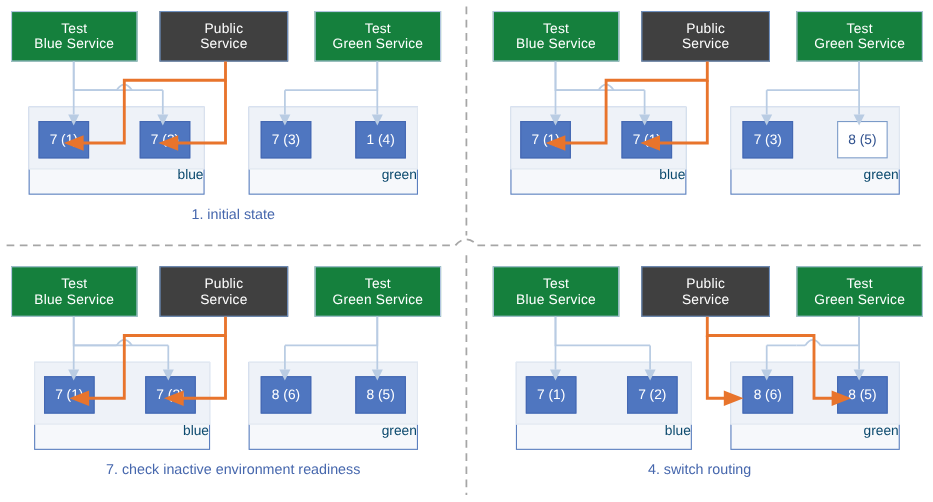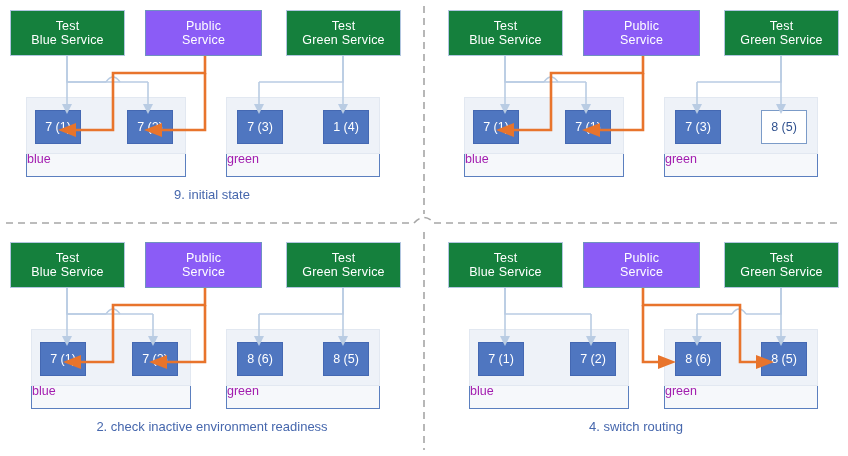--- a/index.html
+++ b/index.html
@@ -9,29 +9,29 @@
   .panel{position:absolute;width:424px;height:228px;}
   .p1{left:0;top:0;} .p2{left:424px;top:0;}
   .p3{left:0;top:228px;} .p4{left:424px;top:228px;}
 
   
   .svc{position:absolute;box-sizing:border-box;
        display:flex;align-items:center;justify-content:center;
        text-align:center;line-height:1.12;color:#ffffff;
        font-size:12.5px;letter-spacing:.2px;}
   .svc-test{background:#15803d;border:1px solid #b2c6e0;}
-  .svc-pub{background:#8b5cf6;border:1px solid #6f91c1;}
+  .svc-pub{background:#404040;border:1px solid #6f91c1;}
 
   
   .env{position:absolute;box-sizing:border-box;
        background:#f6f8fb;border:1px solid #5b7fbf;}
   .env-inner{position:absolute;box-sizing:border-box;
        background:#eef2f8;border:1px solid #e2e8f1;}
-  .env-label{position:absolute;width:100%;text-align:left;
-       color:#a21caf;font-size:12.5px;}
+  .env-label{position:absolute;width:100%;text-align:right;
+       color:#0c4a6e;font-size:12.5px;}
 
   
   .inst{position:absolute;box-sizing:border-box;
         display:flex;align-items:center;justify-content:center;
         font-size:12.5px;width:46px;height:34px;}
   .inst-filled{background:#4f76c0;border:1px solid #4468b2;color:#ffffff;}
   .inst-empty{background:#ffffff;border:1px solid #7b9bc8;color:#31528f;}
 
   .cap{position:absolute;width:100%;text-align:center;
        color:#4667ad;font-size:13px;}
@@ -108,21 +108,21 @@
       <polygon class="lbf" points="254,104 264,104 259,114"></polygon>
       <path class="lb" d="M343,56 L343,104"></path>
       <polygon class="lbf" points="338,104 348,104 343,114"></polygon>
 
       <path class="og" d="M205,56 L205,73 L113,73 L113,130 L72,130"></path>
       <polygon class="ogf" points="76,123 58,130 76,137"></polygon>
       <path class="og" d="M205,73 L205,130 L158,130"></path>
       <polygon class="ogf" points="162,123 144,130 162,137"></polygon>
     </svg>
 
-    <div class="cap" style="left:0;top:187px;">9. initial state</div>
+    <div class="cap" style="left:0;top:187px;">1. initial state</div>
   </div>
 
   <div class="panel p2">
     <div class="svc svc-test" style="left:24px;top:10px;width:115px;height:46px;">
       <span>
         <span>Test</span><br>
         <span>Blue Service</span>
       </span>
     </div>
     <div class="svc svc-pub" style="left:159px;top:10px;width:117px;height:46px;">
@@ -235,21 +235,21 @@
       <path class="lb" d="M259,86 L259,108"></path>
       <polygon class="lbf" points="254,108 264,108 259,118"></polygon>
       <path class="lb" d="M343,60 L343,108"></path>
       <polygon class="lbf" points="338,108 348,108 343,118"></polygon>
       <path class="og" d="M205,60 L205,77 L113,77 L113,134 L77,134"></path>
       <polygon class="ogf" points="81,127 63,134 81,141"></polygon>
       <path class="og" d="M205,77 L205,134 L163,134"></path>
       <polygon class="ogf" points="167,127 149,134 167,141"></polygon>
     </svg>
 
-    <div class="cap" style="left:0;top:191px;">2. check inactive environment readiness</div>
+    <div class="cap" style="left:0;top:191px;">7. check inactive environment readiness</div>
   </div>
 
   <div class="panel p4">
     <div class="svc svc-test" style="left:24px;top:14px;width:115px;height:46px;">
       <span>
         <span>Test</span><br>
         <span>Blue Service</span>
       </span>
     </div>
     <div class="svc svc-pub" style="left:159px;top:14px;width:117px;height:46px;">

